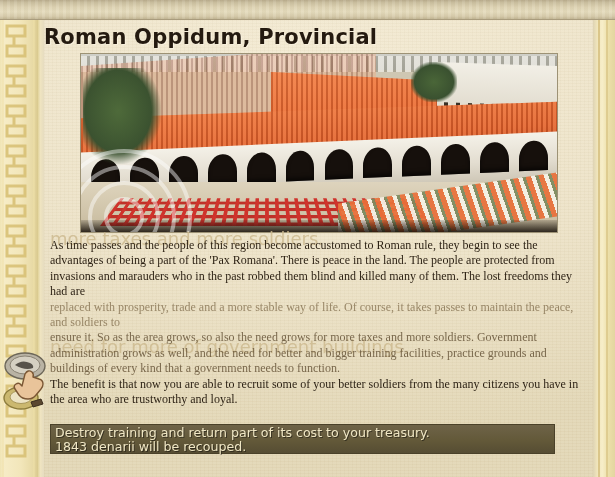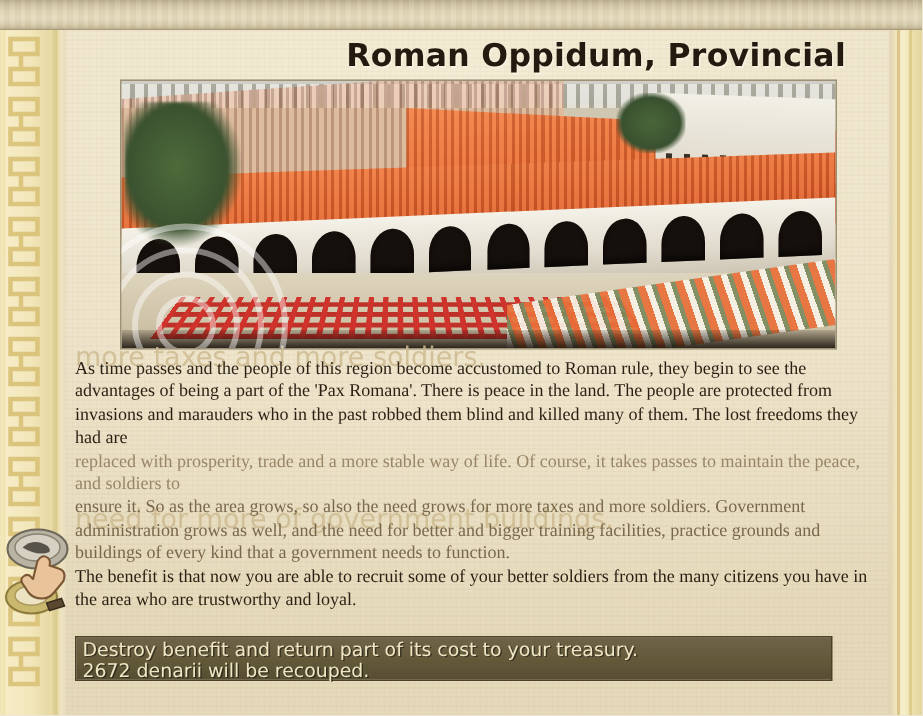--- a/index.html
+++ b/index.html
@@ -109,21 +109,21 @@
     position: absolute;
     left: 44px; top: 20px;
     width: 549px; height: 457px;
   }
 
   
   .title {
     position: absolute;
     left: 0; top: 5px;
     width: 520px;
-    text-align: right;
+    text-align: left;
     font-family: "DejaVu Sans", sans-serif;
     font-size: 21px;
     font-weight: 600;
     letter-spacing: .2px;
     color: #241a10;
     text-shadow: 1px 1px 0 rgba(255,250,235,.55);
     white-space: nowrap;
   }
 
   
@@ -427,22 +427,22 @@
     <div class="ghost g2">need for more of government buildings.</div>
 
     <div class="body-text">
       <p class="para">As time passes and the people of this region become accustomed to Roman rule, they begin to see the advantages of being a part of the 'Pax Romana'. There is peace in the land. The people are protected from invasions and marauders who in the past robbed them blind and killed many of them. The lost freedoms they had are</p>
       <p class="para faded-1">replaced with prosperity, trade and a more stable way of life. Of course, it takes passes to maintain the peace, and soldiers to</p>
       <p class="para faded-2">ensure it. So as the area grows, so also the need grows for more taxes and more soldiers. Government administration grows as well, and the need for better and bigger training facilities, practice grounds and buildings of every kind that a government needs to function.</p>
       <p class="para">The benefit is that now you are able to recruit some of your better soldiers from the many citizens you have in the area who are trustworthy and loyal.</p>
     </div>
 
     <div class="action-bar">
-      <div class="action-line">Destroy benefit and return part of its cost to your treasury.</div>
-      <div class="action-line">2672 denarii will be recouped.</div>
+      <div class="action-line">Destroy training and return part of its cost to your treasury.</div>
+      <div class="action-line">1843 denarii will be recouped.</div>
     </div>
 
   </div>
 
   <div class="cursor-icon">
     <svg viewBox="0 0 52 66" aria-hidden="true">
       <ellipse cx="24" cy="16" rx="20" ry="13" fill="#b9b3a4" stroke="#6d6759" stroke-width="1.4"></ellipse>
       <ellipse cx="24" cy="15" rx="15" ry="9" fill="#d5d0c2" stroke="#8a8374" stroke-width="1"></ellipse>
       <path d="M14 15 q7 -6 15 -2 q4 2 3 5 q-8 3 -18 -3 z" fill="#57524a"></path>
       <ellipse cx="20" cy="48" rx="17" ry="11" fill="#cbb86f" stroke="#8c7c3c" stroke-width="1.4"></ellipse>

